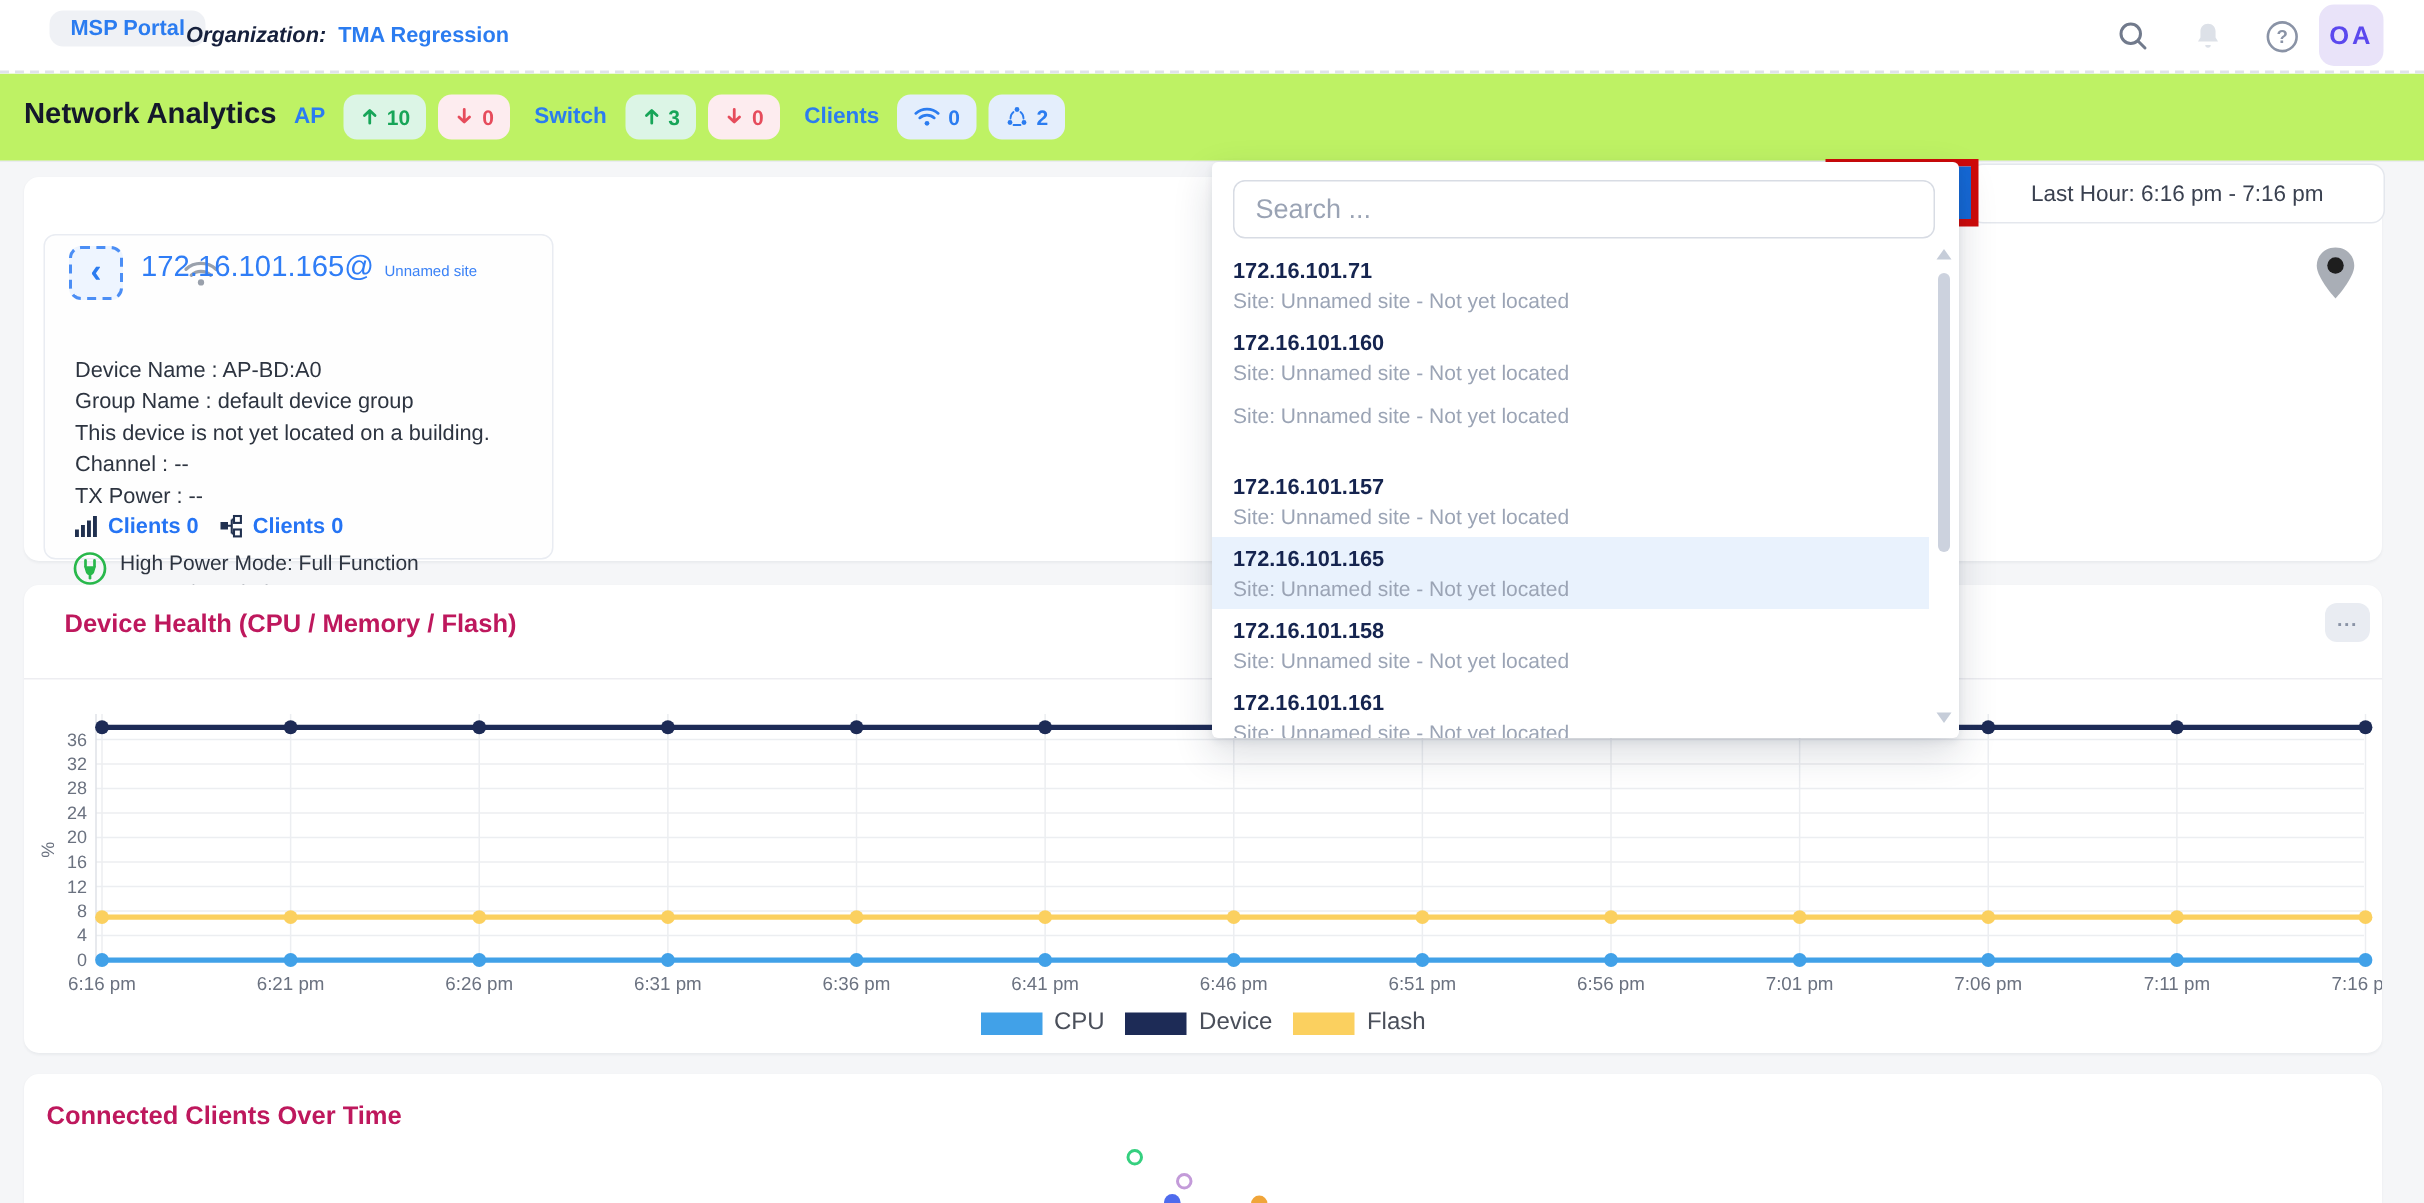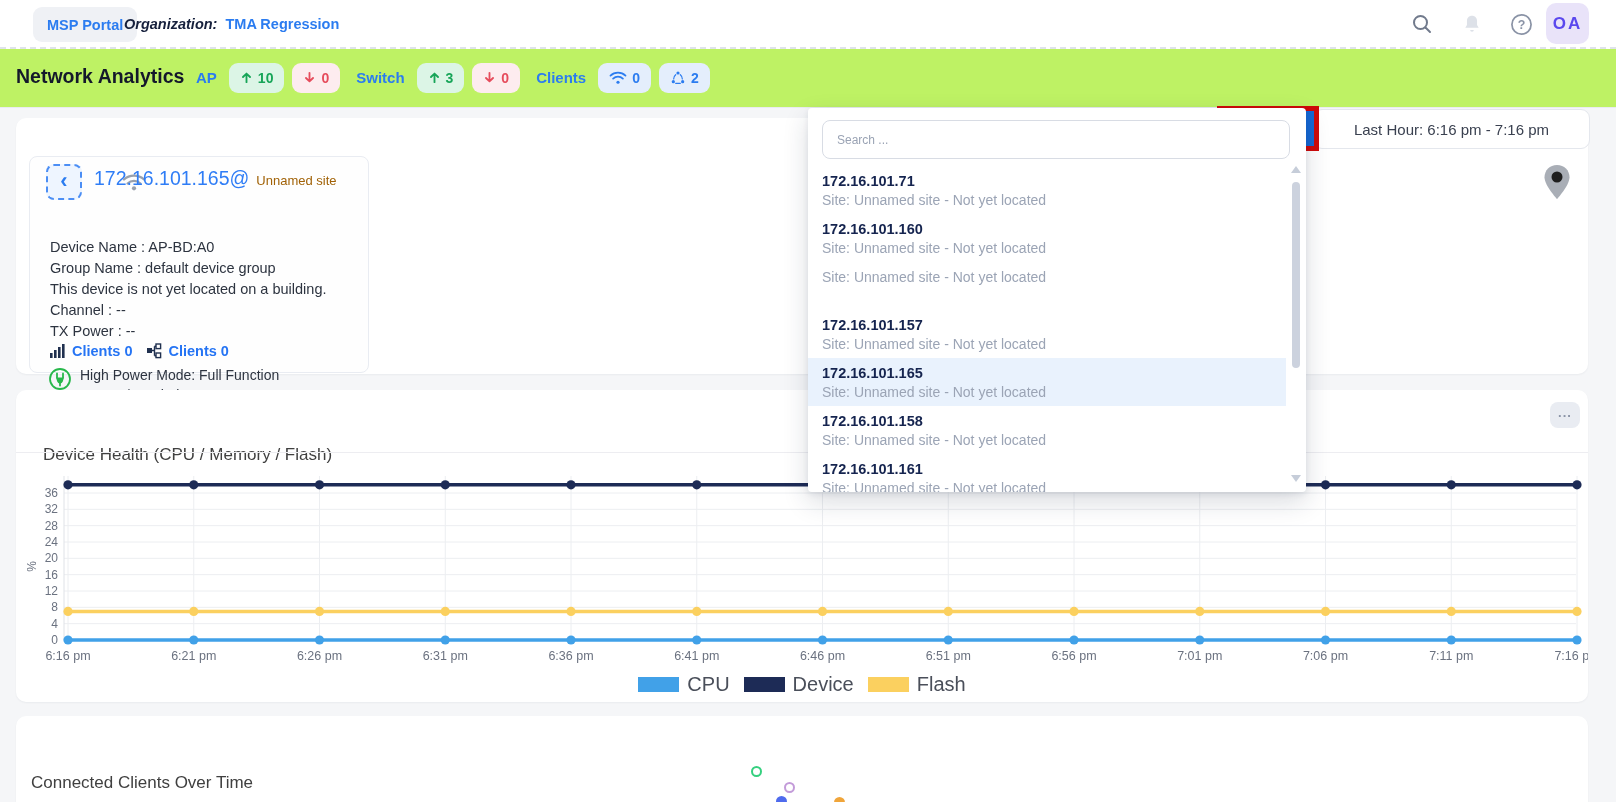--- a/index.html
+++ b/index.html
@@ -3,21 +3,21 @@
 <meta charset="utf-8">
 <style>
   * { margin:0; padding:0; box-sizing:border-box; }
   html,body { width:1616px; height:802px; overflow:hidden; background:#f5f6f8;
     font-family:"Liberation Sans", sans-serif; }
   .abs { position:absolute; }
 
   
   #topbar { position:absolute; left:0; top:0; width:1616px; height:49px; background:#fff;
     border-bottom:2px dashed #dfe3ea; z-index:10; }
-  #brand-chip { position:absolute; left:33px; top:7px; height:35px; padding:0 14px;
+  #brand-chip { position:absolute; left:33px; top:7px; height:24px; padding:0 14px;
     background:#eff1f5; border-radius:9px; display:flex; align-items:center;
     color:#2b7cf0; font-weight:700; font-size:14.5px; cursor:pointer; }
   #org-row { position:absolute; left:124px; top:0; height:47px; display:flex; align-items:center; gap:8px; }
   #org-label { color:#16203c; font-weight:700; font-size:14.5px;font-style:italic; }
   #org-name { color:#2b7cf0; font-weight:700; font-size:14.5px; cursor:pointer; }
   .top-icon { position:absolute; top:9px; width:30px; height:30px; display:flex;
     align-items:center; justify-content:center; cursor:pointer; }
   #avatar { position:absolute; left:1546px; top:3px; width:43px; height:41px; border-radius:10px;
     background:#e9e3f9; color:#5b48ee; font-weight:700; font-size:17px; letter-spacing:2px;
     display:flex; align-items:center; justify-content:center; cursor:pointer; }
@@ -50,46 +50,46 @@
   #card-clients { top:716px; height:120px; }
 
   
   #device-panel { position:absolute; left:13px; top:38px; width:340px; height:217px;
     background:#fefefe; border:1px solid #e9ecf2; border-radius:8px; }
   #back-btn { position:absolute; left:16px; top:7px; width:36px; height:36px; border-radius:8px;
     border:2px dashed #4b8ef5; background:#eef5ff; color:#2b7cf0; font-size:22px; font-weight:700;
     display:flex; align-items:center; justify-content:center; cursor:pointer; line-height:1; padding-bottom:3px; }
   #dev-title-row { position:absolute; left:64px; top:10px; display:flex; align-items:baseline; gap:7px; }
   #dev-ip { color:#2f7df6; font-size:19.5px; font-weight:500; }
-  #dev-site { color:#a16207; font-size:13px; }
+  #dev-site { color:#3b82f6; font-size:10px; }
   .dev-line { position:absolute; left:20px; font-size:14.5px; color:#2d3440; font-weight:500; white-space:nowrap; }
   .clients-link { color:#2574f4; font-weight:700; font-size:14.5px; cursor:pointer; }
   #map-pin { position:absolute; left:1526px; top:46px; }
 
   
-  .card-title { position:absolute; left:27px; top:16px; font-size:17px; font-weight:400; color:#404040;margin-top:39px; }
+  .card-title { position:absolute; left:27px; top:16px; font-size:17px; font-weight:700; color:#be185d; }
   #health-divider { position:absolute; left:0; top:62px; width:1572px; height:1px; background:#ededf1; }
   #more-btn { position:absolute; left:1534px; top:12px; width:30px; height:26px; border-radius:8px;
     background:#e9ecf2; border:none; color:#8a93a6; font-size:13px; letter-spacing:1px; font-weight:700;
     display:flex; align-items:center; justify-content:center; cursor:pointer; padding-bottom:6px; }
   #chart-svg { position:absolute; left:0; top:0; }
   #chart-legend { position:absolute; left:0; top:283px; width:1572px; display:flex;
     align-items:center; justify-content:center; gap:14px; }
-  .lg-item { display:flex; align-items:center; gap:8px; font-size:20px; color:#4a4f5a; }
+  .lg-item { display:flex; align-items:center; gap:8px; font-size:16px; color:#4a4f5a; }
   .lg-swatch { width:41px; height:15px; display:inline-block; }
 
   
   .loader-dot { position:absolute; border-radius:50%; }
 
   
   #dropdown { position:absolute; left:808px; top:108px; width:498px; height:384px; background:#fff;
     border-radius:4px; box-shadow:0 10px 26px rgba(25,35,60,.16), 0 2px 6px rgba(25,35,60,.08);
     z-index:55; overflow:hidden; }
   #dd-search { position:absolute; left:14px; top:12px; width:468px; height:39px;
-    border:1px solid #d8dce4; border-radius:8px; padding:0 14px; font-size:12px; color:#3a4150;
+    border:1px solid #d8dce4; border-radius:8px; padding:0 14px; font-size:18px; color:#3a4150;
     font-family:"Liberation Sans", sans-serif; outline:none; }
   #dd-search::placeholder { color:#9aa3b4; }
   #dd-list { position:absolute; left:0; top:58px; width:478px; }
   .dd-item { padding:6px 0 6px 14px; height:48px; cursor:pointer; }
   .dd-item.sel { background:#e9f2fd; }
   .dd-ip { font-size:14.5px; font-weight:700; color:#15244f; line-height:19px; }
   .dd-site { font-size:14px; color:#9ba4b5; line-height:19px; }
   #dd-scrollbar { position:absolute; left:482px; top:52px; width:12px; height:326px; }
   #dd-thumb { position:absolute; left:2px; top:22px; width:8px; height:186px; background:#ccd2de; border-radius:4px; }
   .dd-arrow { position:absolute; left:1px; width:0; height:0; border-left:5px solid transparent;

